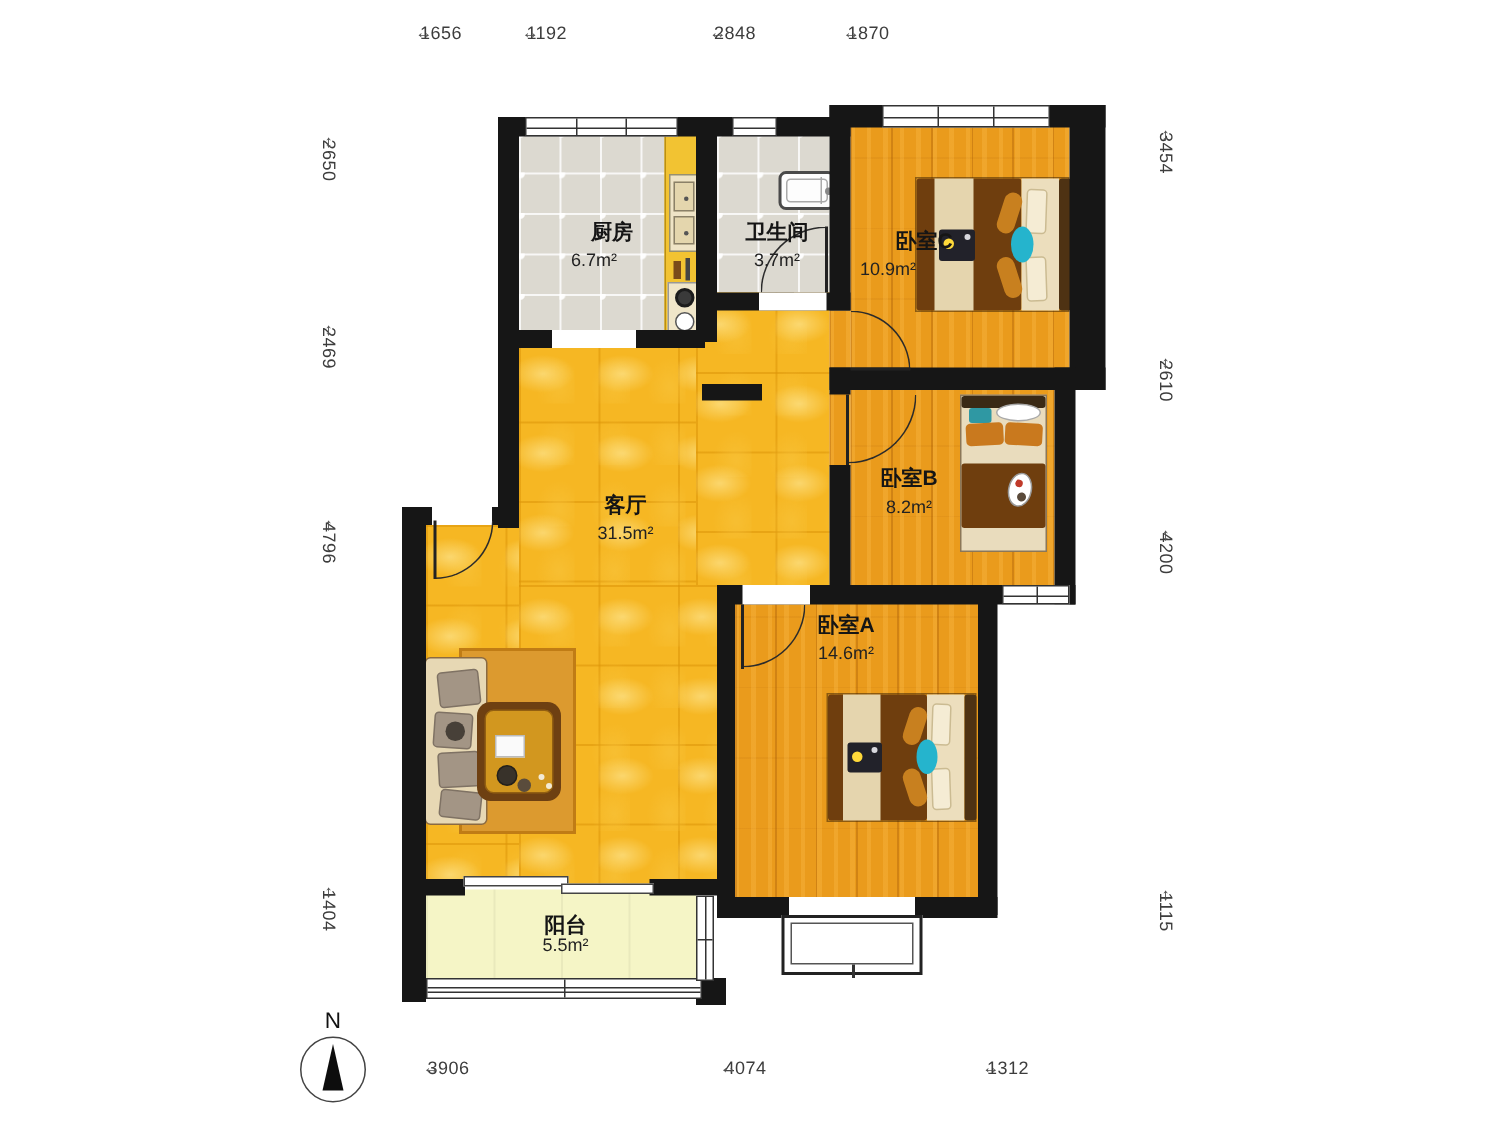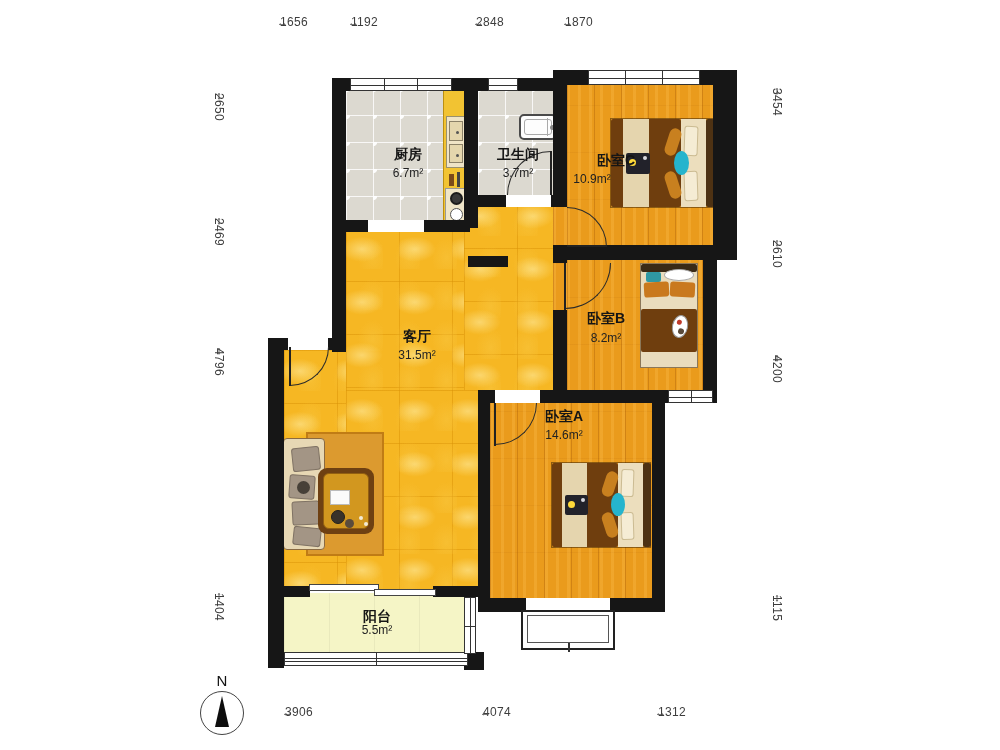--- a/index.html
+++ b/index.html
@@ -275,21 +275,21 @@
   <div class="arc tr" style="left:567px;top:207px;width:40px;height:40px;"></div>
   <div class="leaf" style="left:567px;top:245px;width:40px;height:2px;"></div>
 
   <div class="arc br" style="left:565px;top:263px;width:46px;height:46px;"></div>
   <div class="leaf" style="left:564px;top:263px;width:2px;height:47px;"></div>
 
   <div class="arc br" style="left:495px;top:403px;width:42px;height:42px;"></div>
   <div class="leaf" style="left:494px;top:403px;width:2px;height:43px;"></div>
 
   <div class="rname" style="left:408px;top:146px;">厨房</div>
-  <div class="rarea" style="left:408px;top:166px;">6.7m²</div>
+  <div class="rarea" style="left:396px;top:166px;">6.7m²</div>
 
   <div class="rname" style="left:518px;top:146px;">卫生间</div>
   <div class="rarea" style="left:518px;top:166px;">3.7m²</div>
 
   <div class="rname" style="left:616px;top:152px;">卧室C</div>
   <div class="rarea" style="left:592px;top:172px;">10.9m²</div>
 
   <div class="rname" style="left:606px;top:310px;">卧室B</div>
   <div class="rarea" style="left:606px;top:331px;">8.2m²</div>
 

